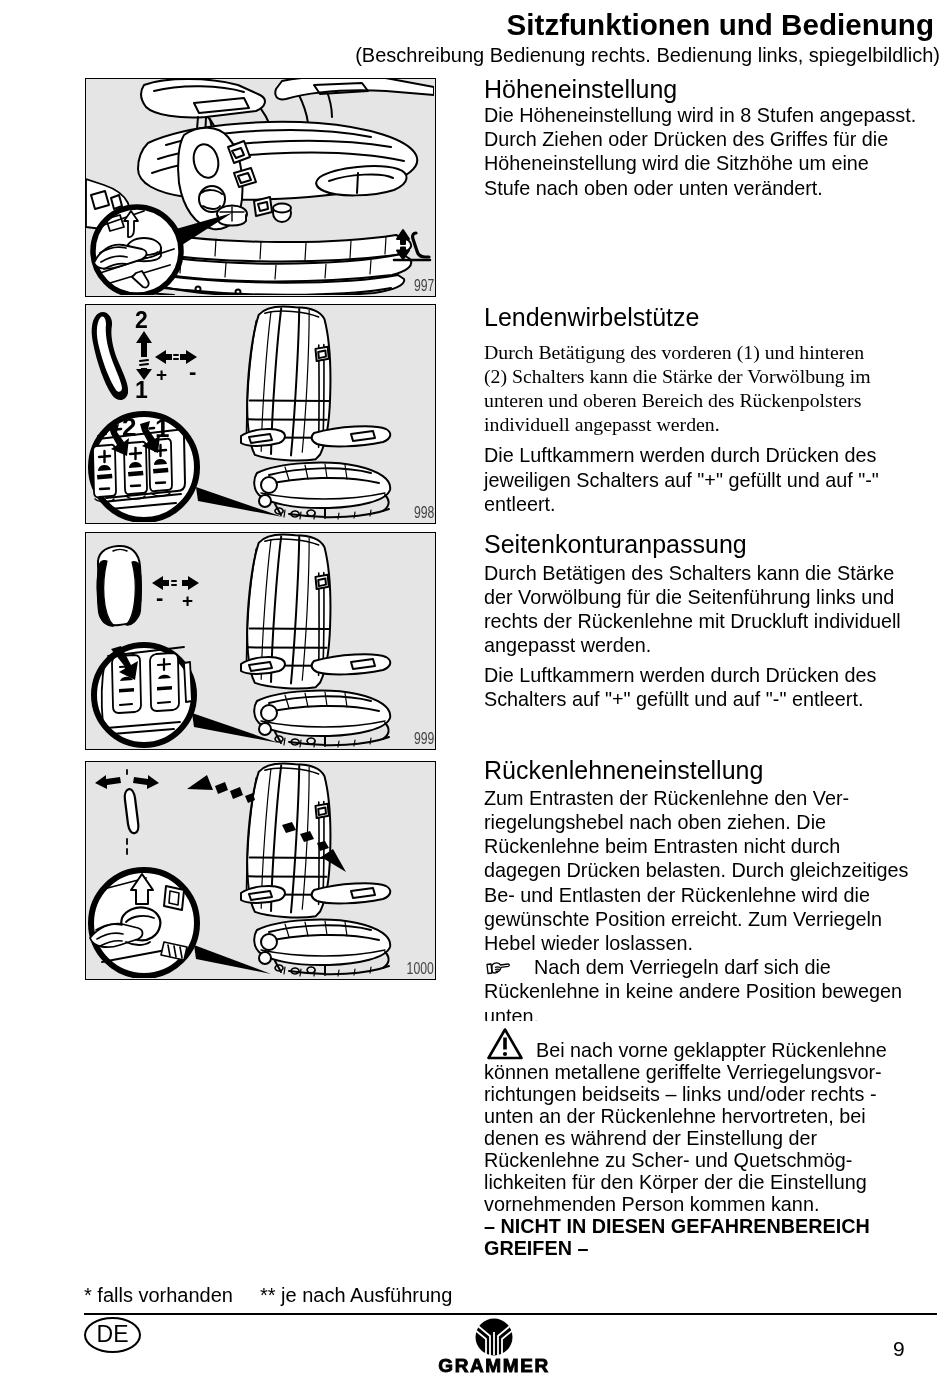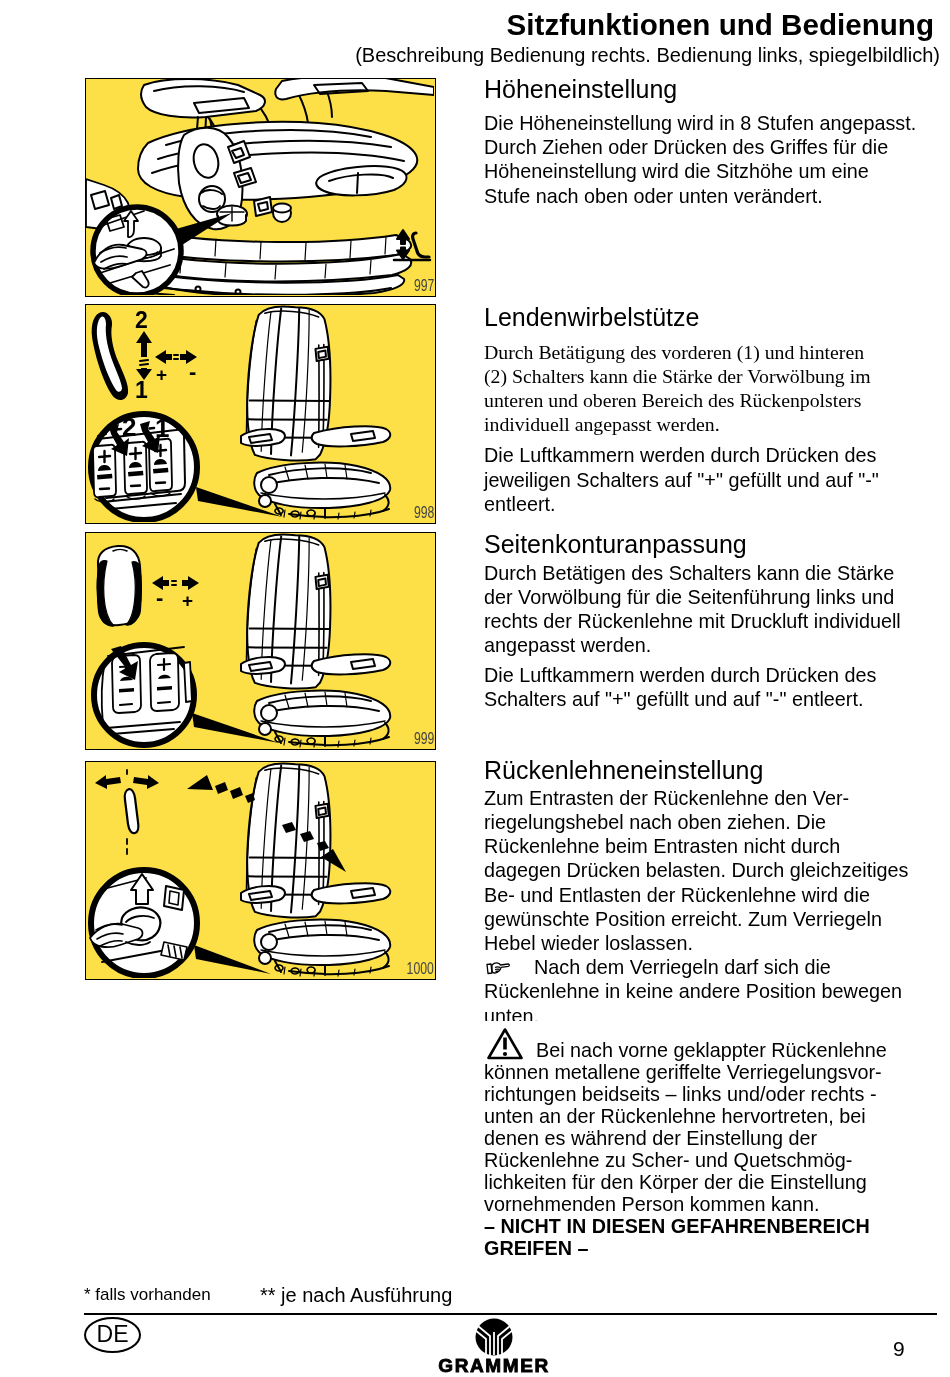--- a/index.html
+++ b/index.html
@@ -1,19 +1,19 @@
 <!DOCTYPE html>
 <html><head>
 <meta charset="utf-8">
 <style>
 html,body{margin:0;padding:0;background:#fff;}
 #page{position:relative;width:950px;height:1377px;background:#fff;overflow:hidden;
   font-family:"Liberation Sans",sans-serif;color:#000;}
 .abs{position:absolute;}
-.box{position:absolute;left:85px;width:351px;border:1.5px solid #000;background:#fde047;box-sizing:border-box;}
+.box{position:absolute;left:85px;width:351px;border:1.5px solid #000;background:#e5e5e5;box-sizing:border-box;}
 .fignum{position:absolute;right:1px;bottom:2px;font-size:17px;color:#444;line-height:1;transform:scaleX(0.72);transform-origin:right;}
 .sect{position:absolute;left:484px;width:456px;}
 .sect h2{margin:0;font-size:25px;font-weight:normal;line-height:24px;}
 .sect p{margin:0;font-size:19.8px;line-height:24.2px;}
 .title{position:absolute;right:16px;top:10px;font-size:29.6px;font-weight:bold;line-height:30px;}
 .subtitle{position:absolute;right:10px;top:43px;font-size:20px;line-height:24px;}
 svg{display:block;}
 </style>
 </head>
 <body>
@@ -273,21 +273,21 @@
       <g stroke-width="1.6">
         <path d="M78,180 L101,185 L98,198 L75,193 Z" fill="#fff"></path>
         <path d="M82,183 L84,194 M88,184 L90,195 M94,185 L96,196"></path>
       </g>
     </svg>
     <div class="fignum">1000</div>
   </div>
 
   <div class="sect" style="top:77px;">
     <h2>Höheneinstellung</h2>
-    <p style="margin-top:10px;">Die Höheneinstellung wird in 8 Stufen angepasst.<br>
+    <p style="margin-top:2px;">Die Höheneinstellung wird in 8 Stufen angepasst.<br>
     Durch Ziehen oder Drücken des Griffes für die<br>
     Höheneinstellung wird die Sitzhöhe um eine<br>
     Stufe nach oben oder unten verändert.</p>
   </div>
 
   <div class="sect" style="top:304.5px;">
     <h2>Lendenwirbelstütze</h2>
     <p style="margin-top:11.3px;font-family:Liberation Serif, serif;">Durch Betätigung des vorderen (1) und hinteren<br>
     (2) Schalters kann die Stärke der Vorwölbung im<br>
     unteren und oberen Bereich des Rückenpolsters<br>
@@ -335,21 +335,21 @@
     richtungen beidseits – links und/oder rechts -<br>
     unten an der Rückenlehne hervortreten, bei<br>
     denen es während der Einstellung der<br>
     Rückenlehne zu Scher- und Quetschmög-<br>
     lichkeiten für den Körper der die Einstellung<br>
     vornehmenden Person kommen kann.<br>
     <b>– NICHT IN DIESEN GEFAHRENBEREICH<br>
     GREIFEN –</b></p>
   </div>
 
-  <div class="abs" style="left:84px;top:1283px;font-size:17px;line-height:24px;">* falls vorhanden</div>
+  <div class="abs" style="left:84px;top:1283px;font-size:20px;line-height:24px;">* falls vorhanden</div>
   <div class="abs" style="left:260px;top:1283px;font-size:20px;line-height:24px;">** je nach Ausführung</div>
   <div class="abs" style="left:84px;top:1313px;width:853px;height:2px;background:#000;"></div>
   <div class="abs" style="left:84px;top:1317px;width:53px;height:32px;border:2px solid #000;border-radius:50%;
      font-family:Liberation Sans, sans-serif;font-size:23px;text-align:center;line-height:31px;">DE</div>
   <div class="abs" style="left:893px;top:1338px;font-size:21px;line-height:21px;">9</div>
 
   <div class="abs" style="left:438px;top:1318px;width:112px;text-align:center;">
     <svg width="112" height="56" viewBox="0 0 112 56">
       <circle cx="56" cy="19" r="18.5" fill="#000"></circle>
       <g stroke="#fff" stroke-width="1.8" fill="none">

